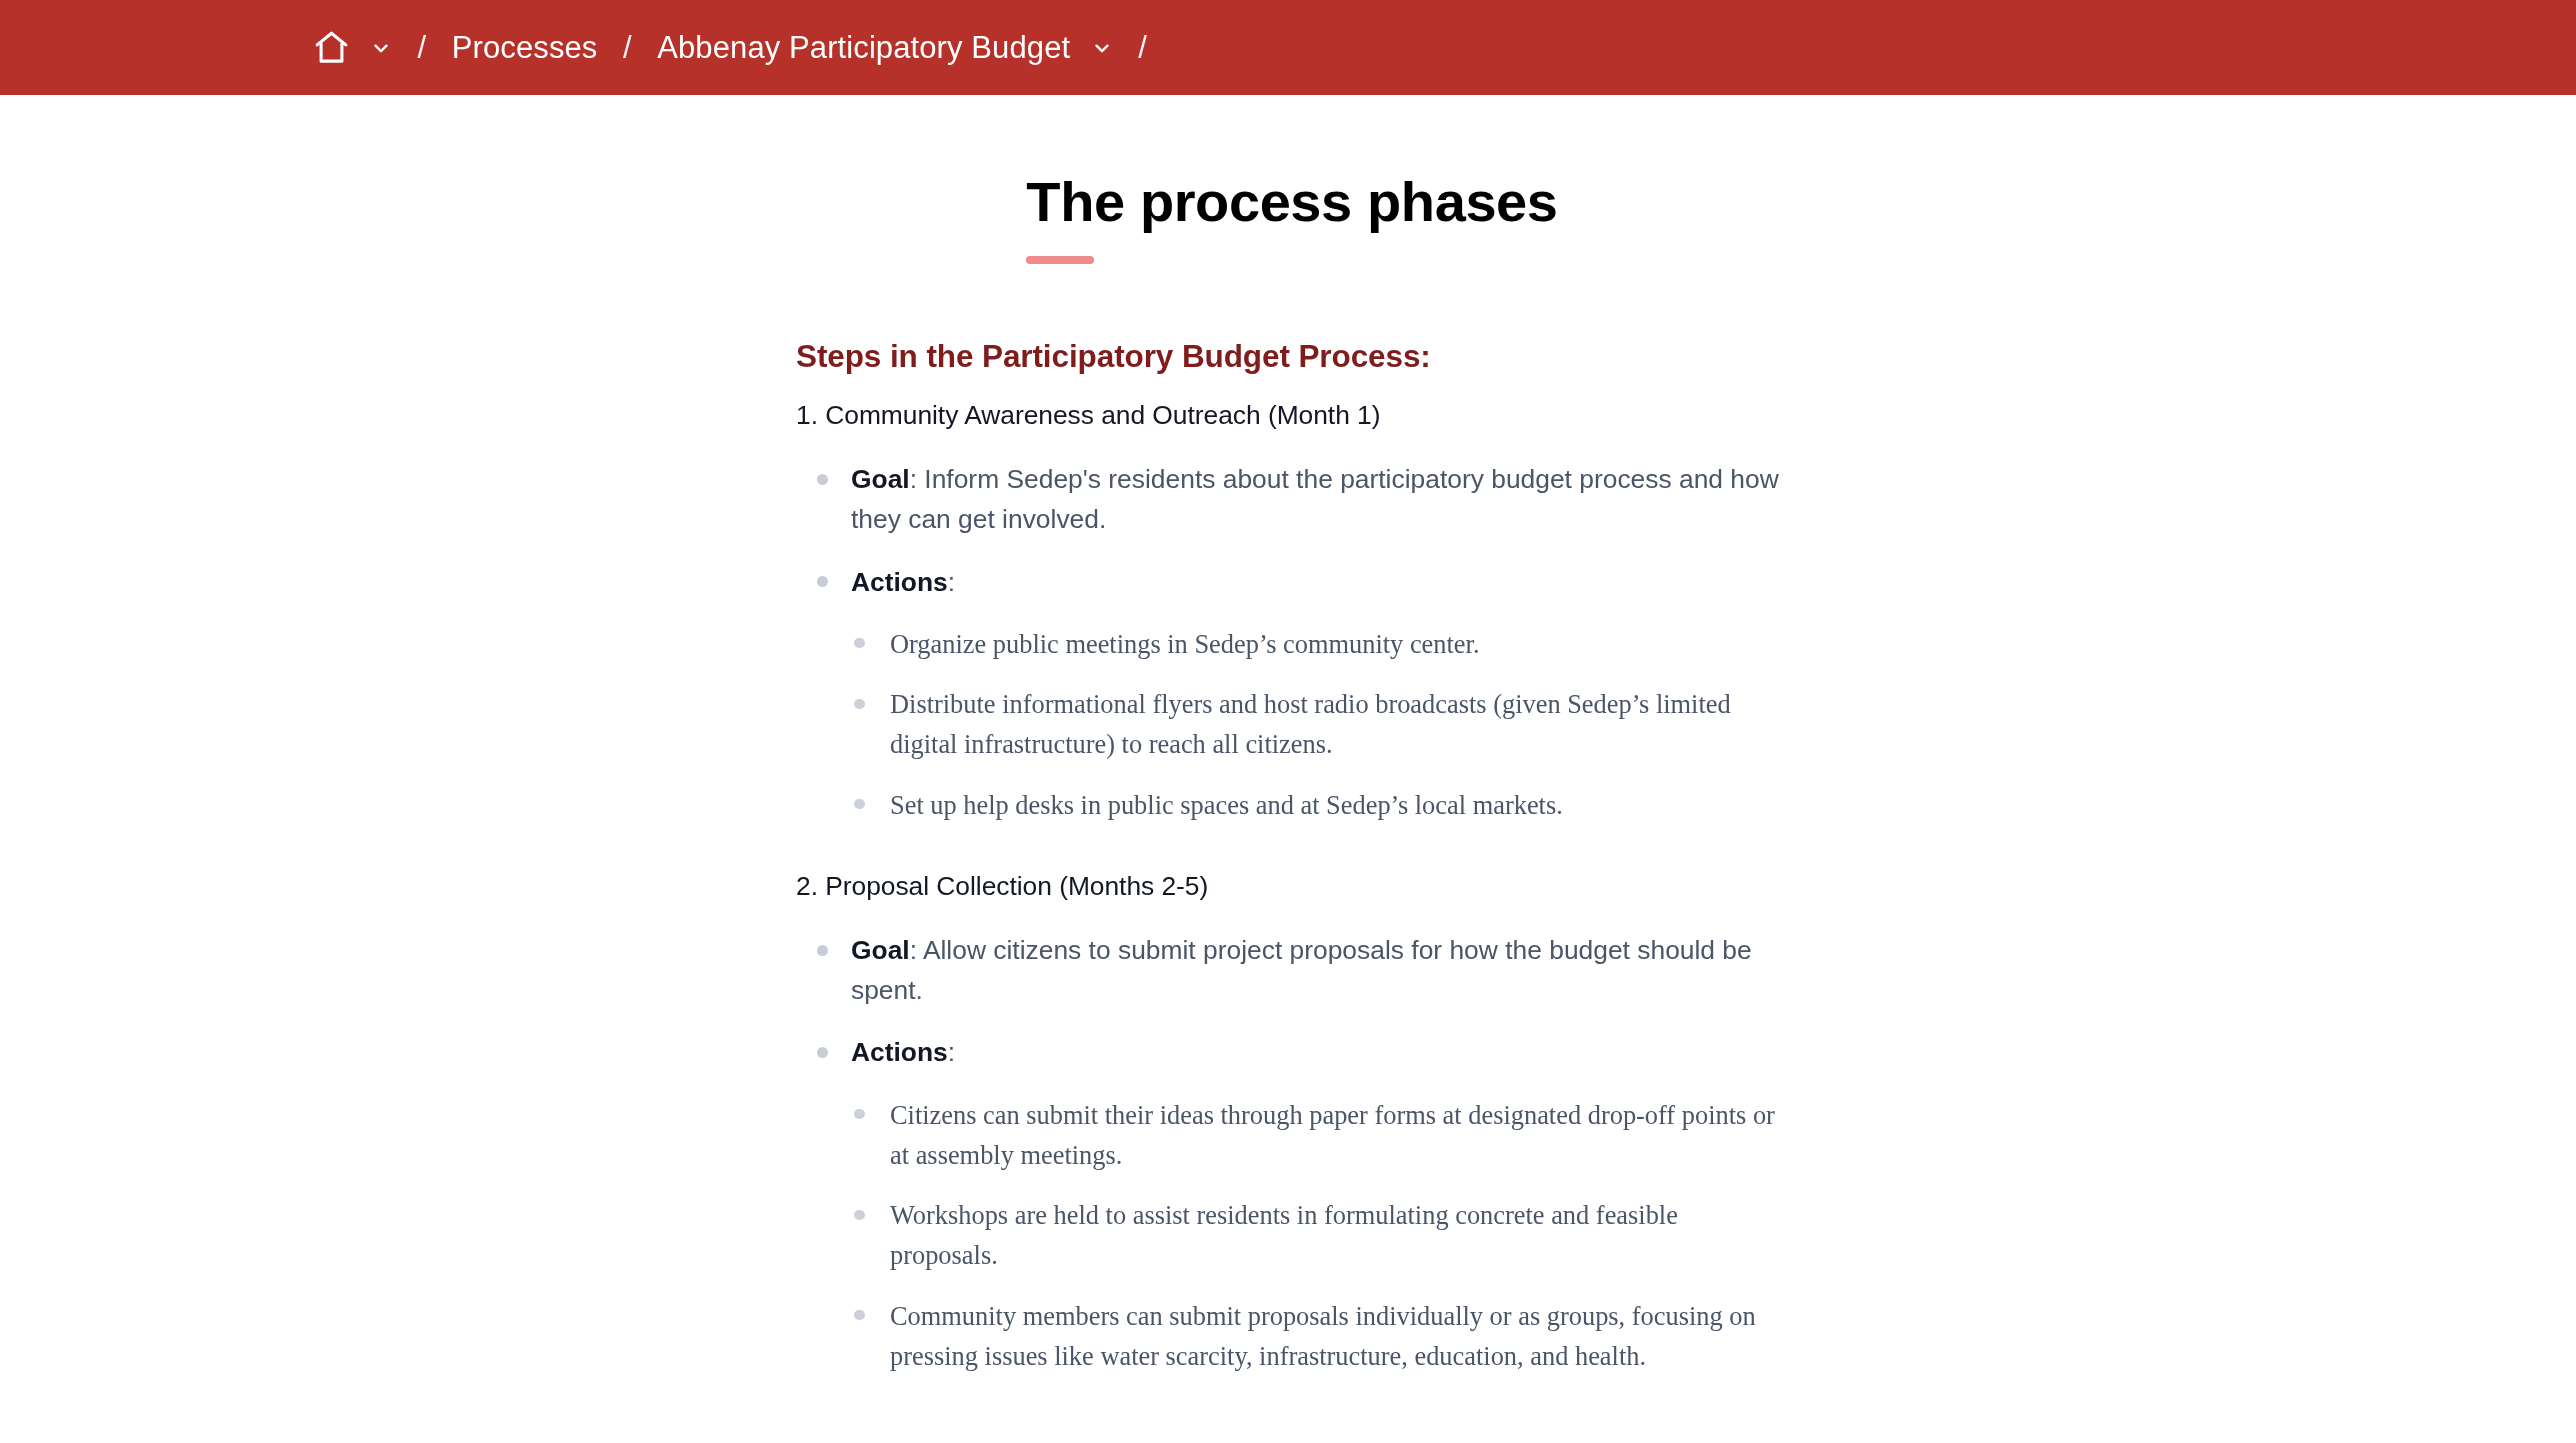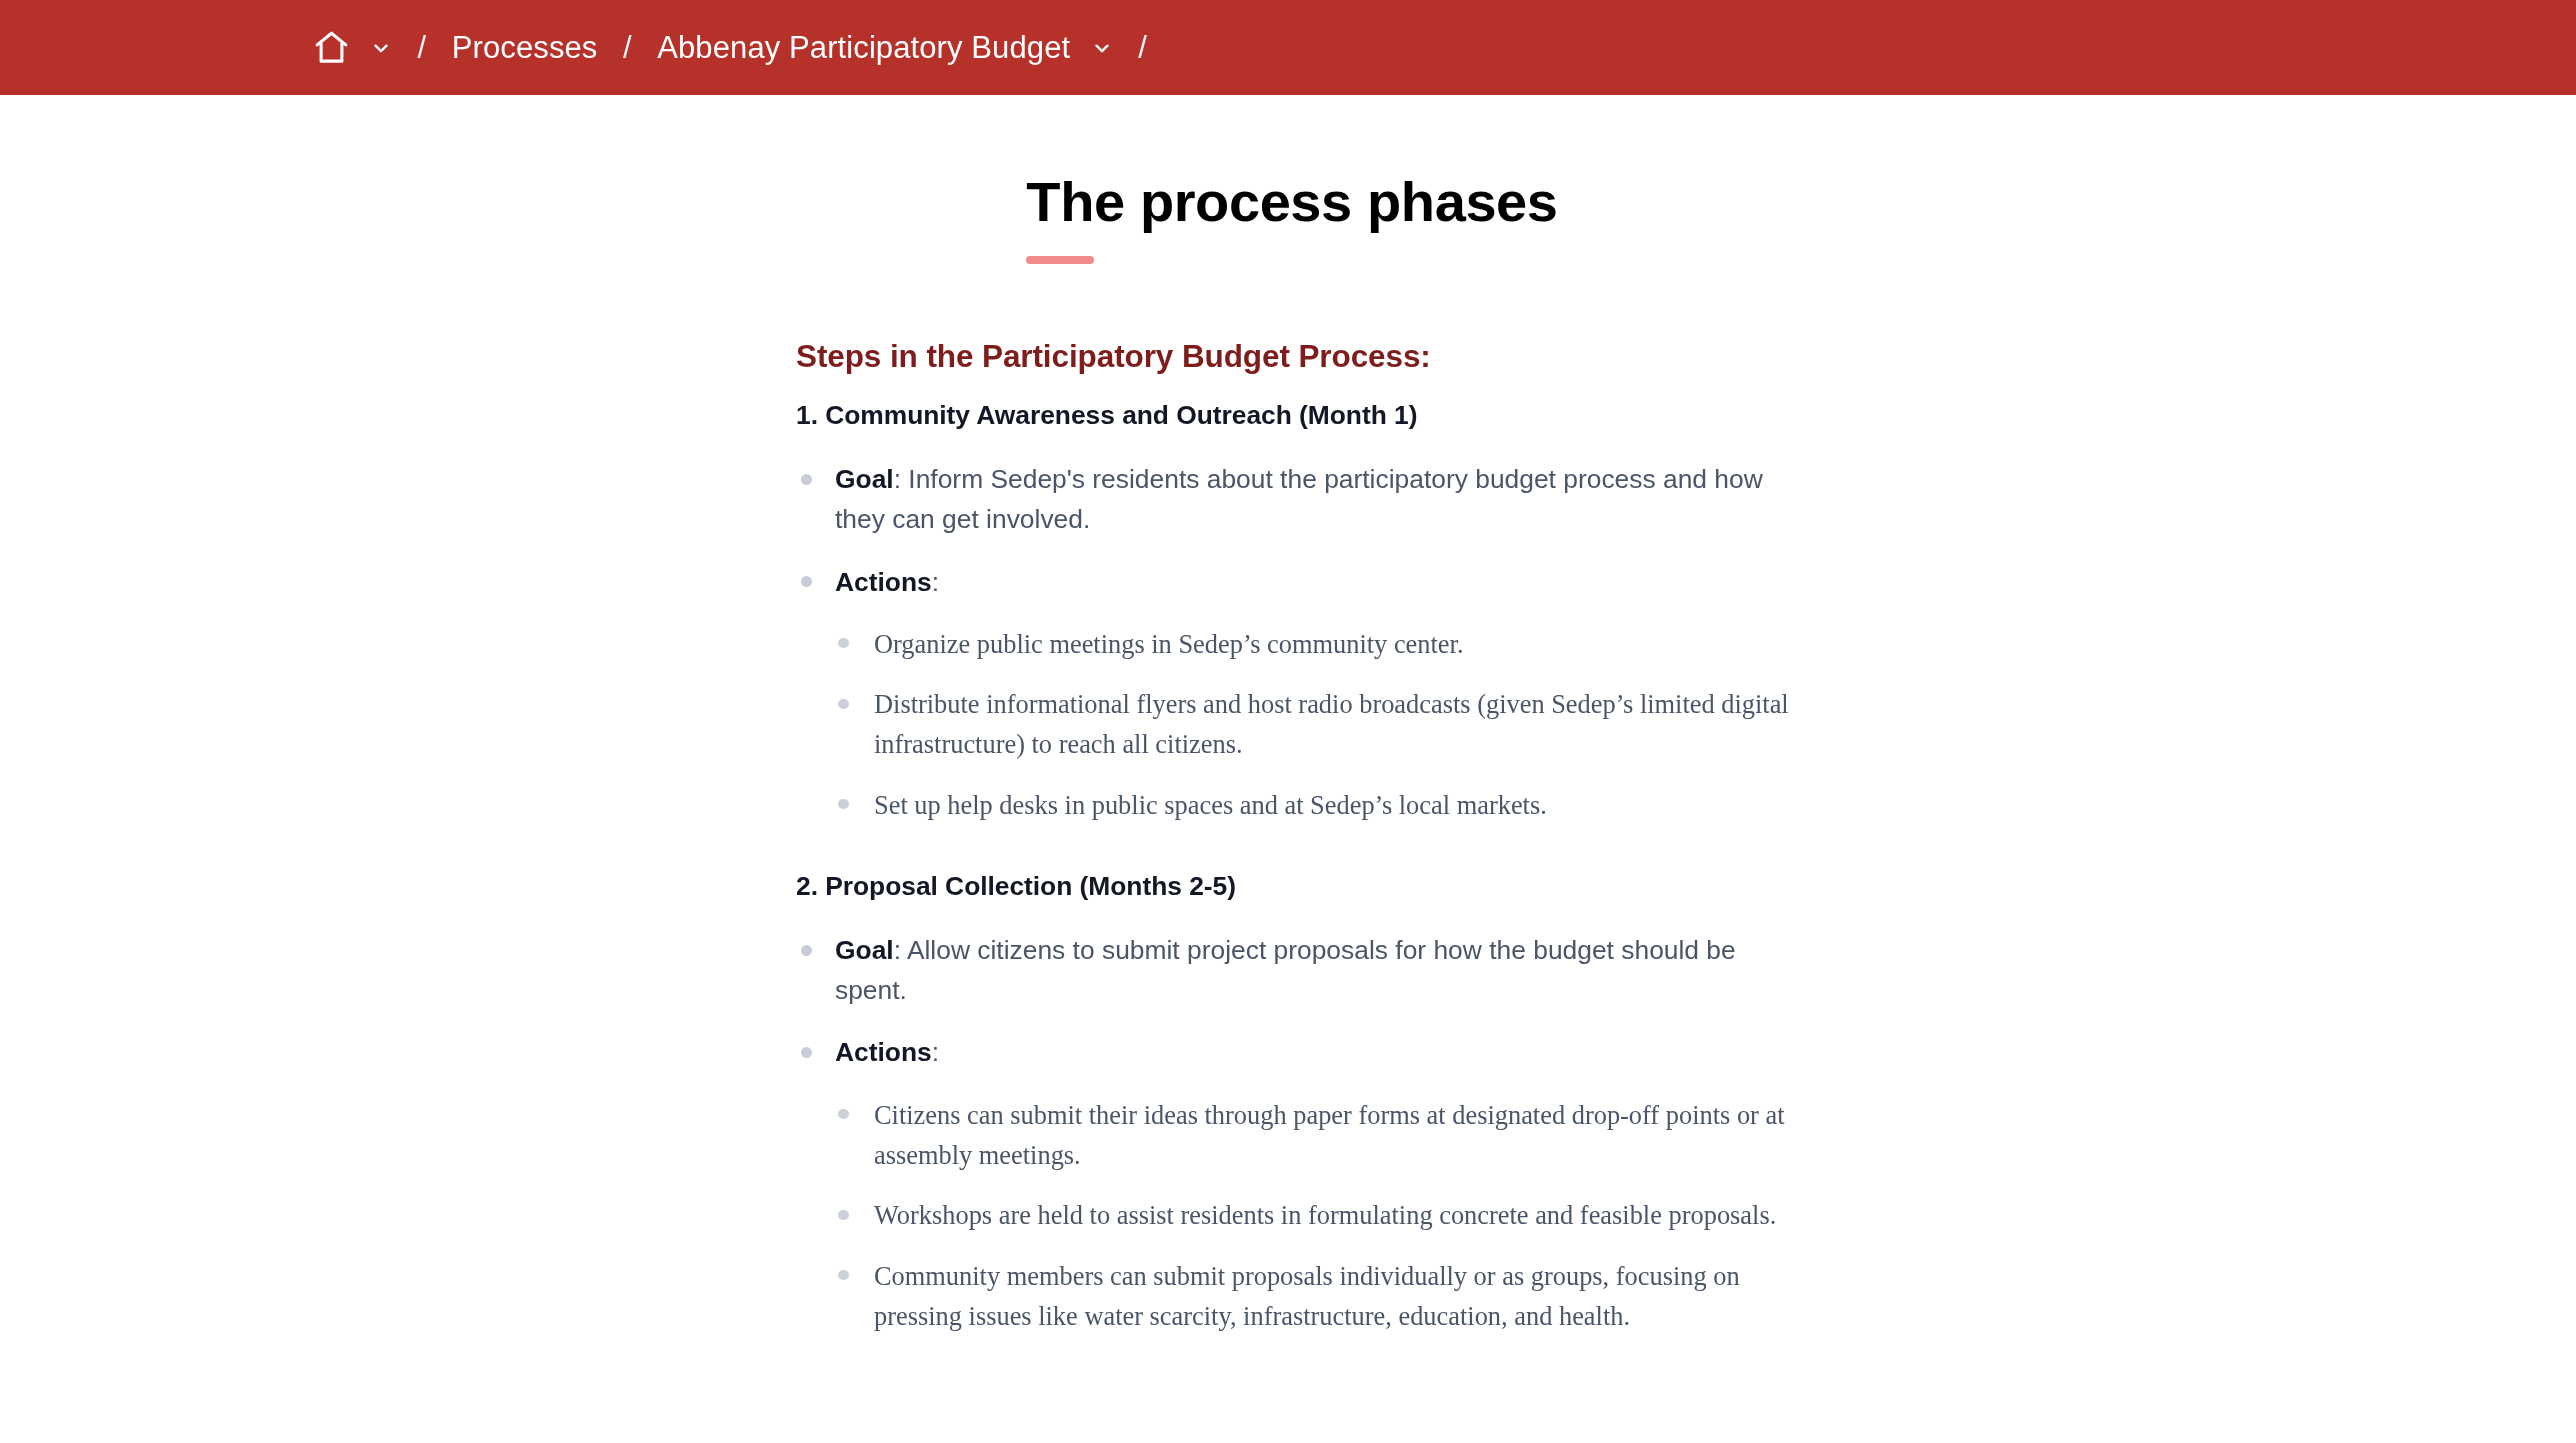--- a/index.html
+++ b/index.html
@@ -121,33 +121,33 @@
     font-size: 31.5px;
     font-weight: 700;
     color: #7f1d1d;
     line-height: 1.3;
     margin-bottom: 21px;
     letter-spacing: -0.1px;
   }
 
   .step-title {
     font-size: 26.4px;
-    font-weight: 700;
+    font-weight: 400;
     color: #131726;
     line-height: 1.35;
     margin-top: 44px;
     margin-bottom: 25.6px;
     letter-spacing: -0.04px;
   }
 
   .step-title:first-of-type { margin-top: 0; }
 
   ul.lvl1 {
     list-style: none;
-    margin: 0;
+    margin: 16px;
     padding: 0;
   }
 
   ul.lvl1 > li {
     position: relative;
     padding-left: 39px;
     margin-bottom: 22px;
     font-size: 26.4px;
     line-height: 1.52;
     color: #4a5568;

